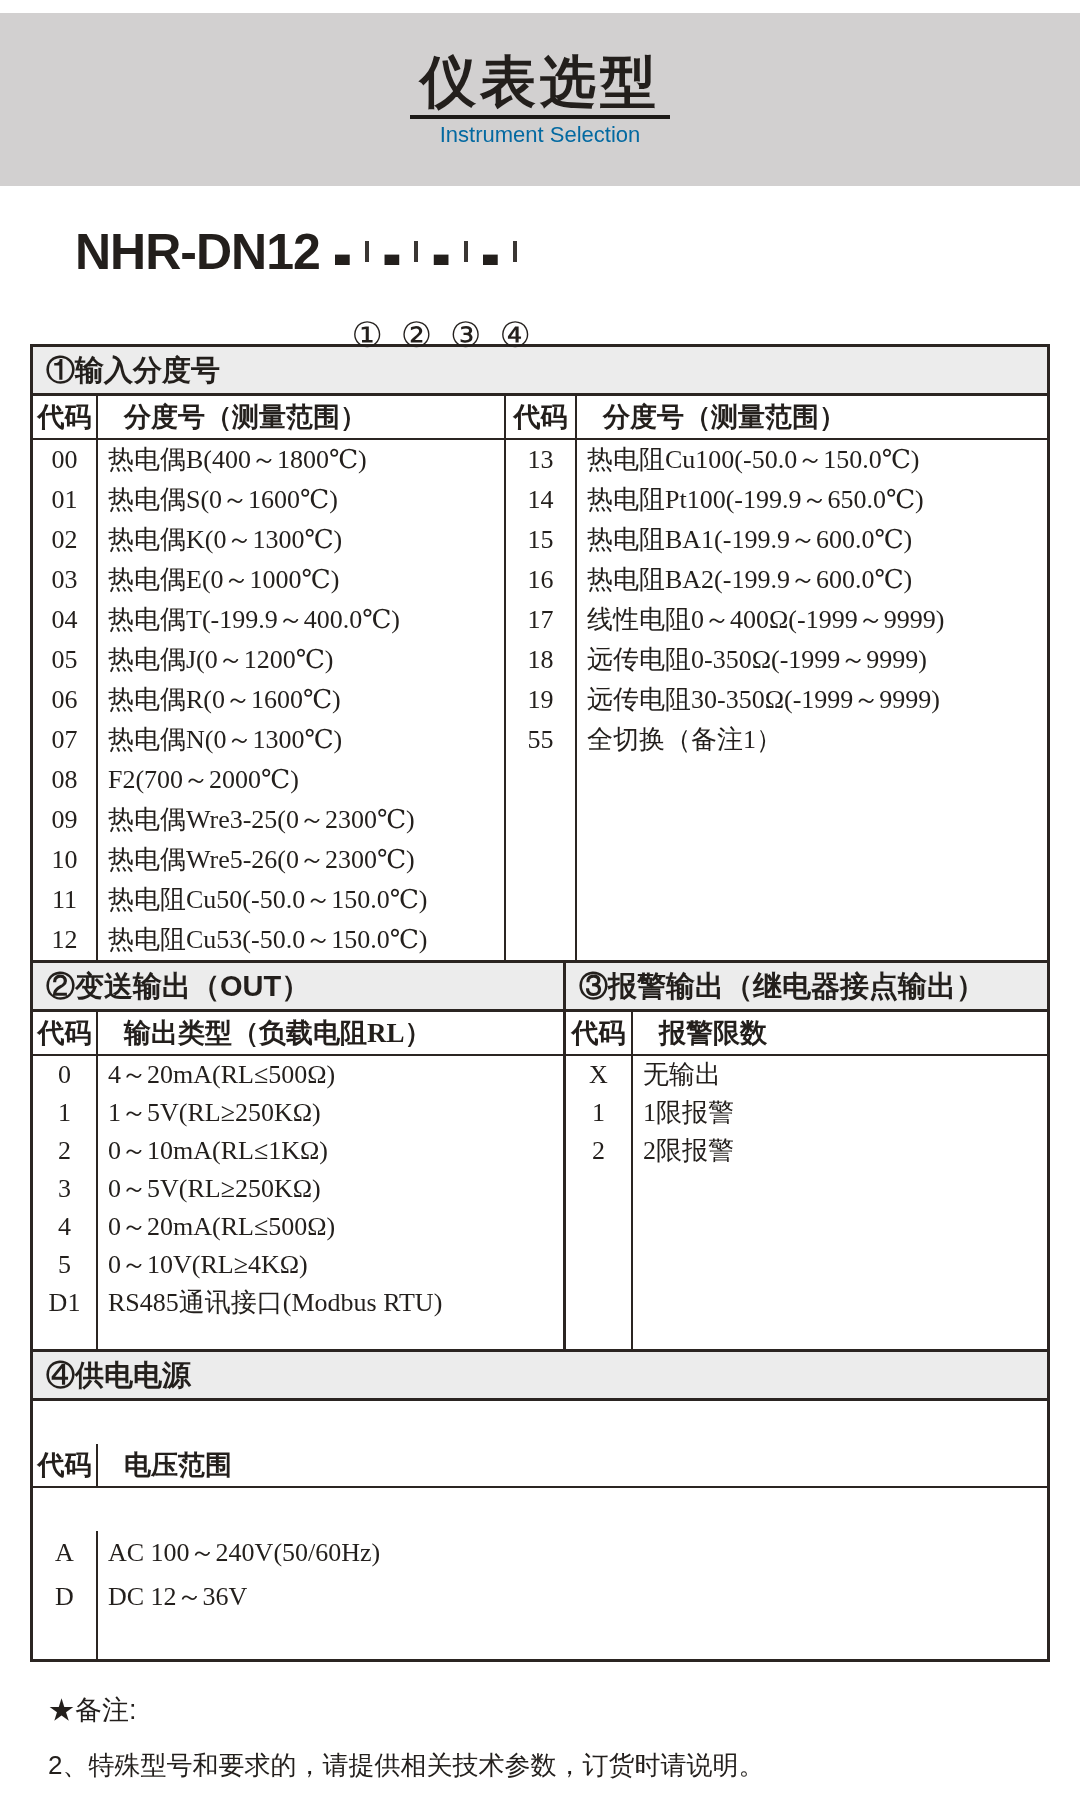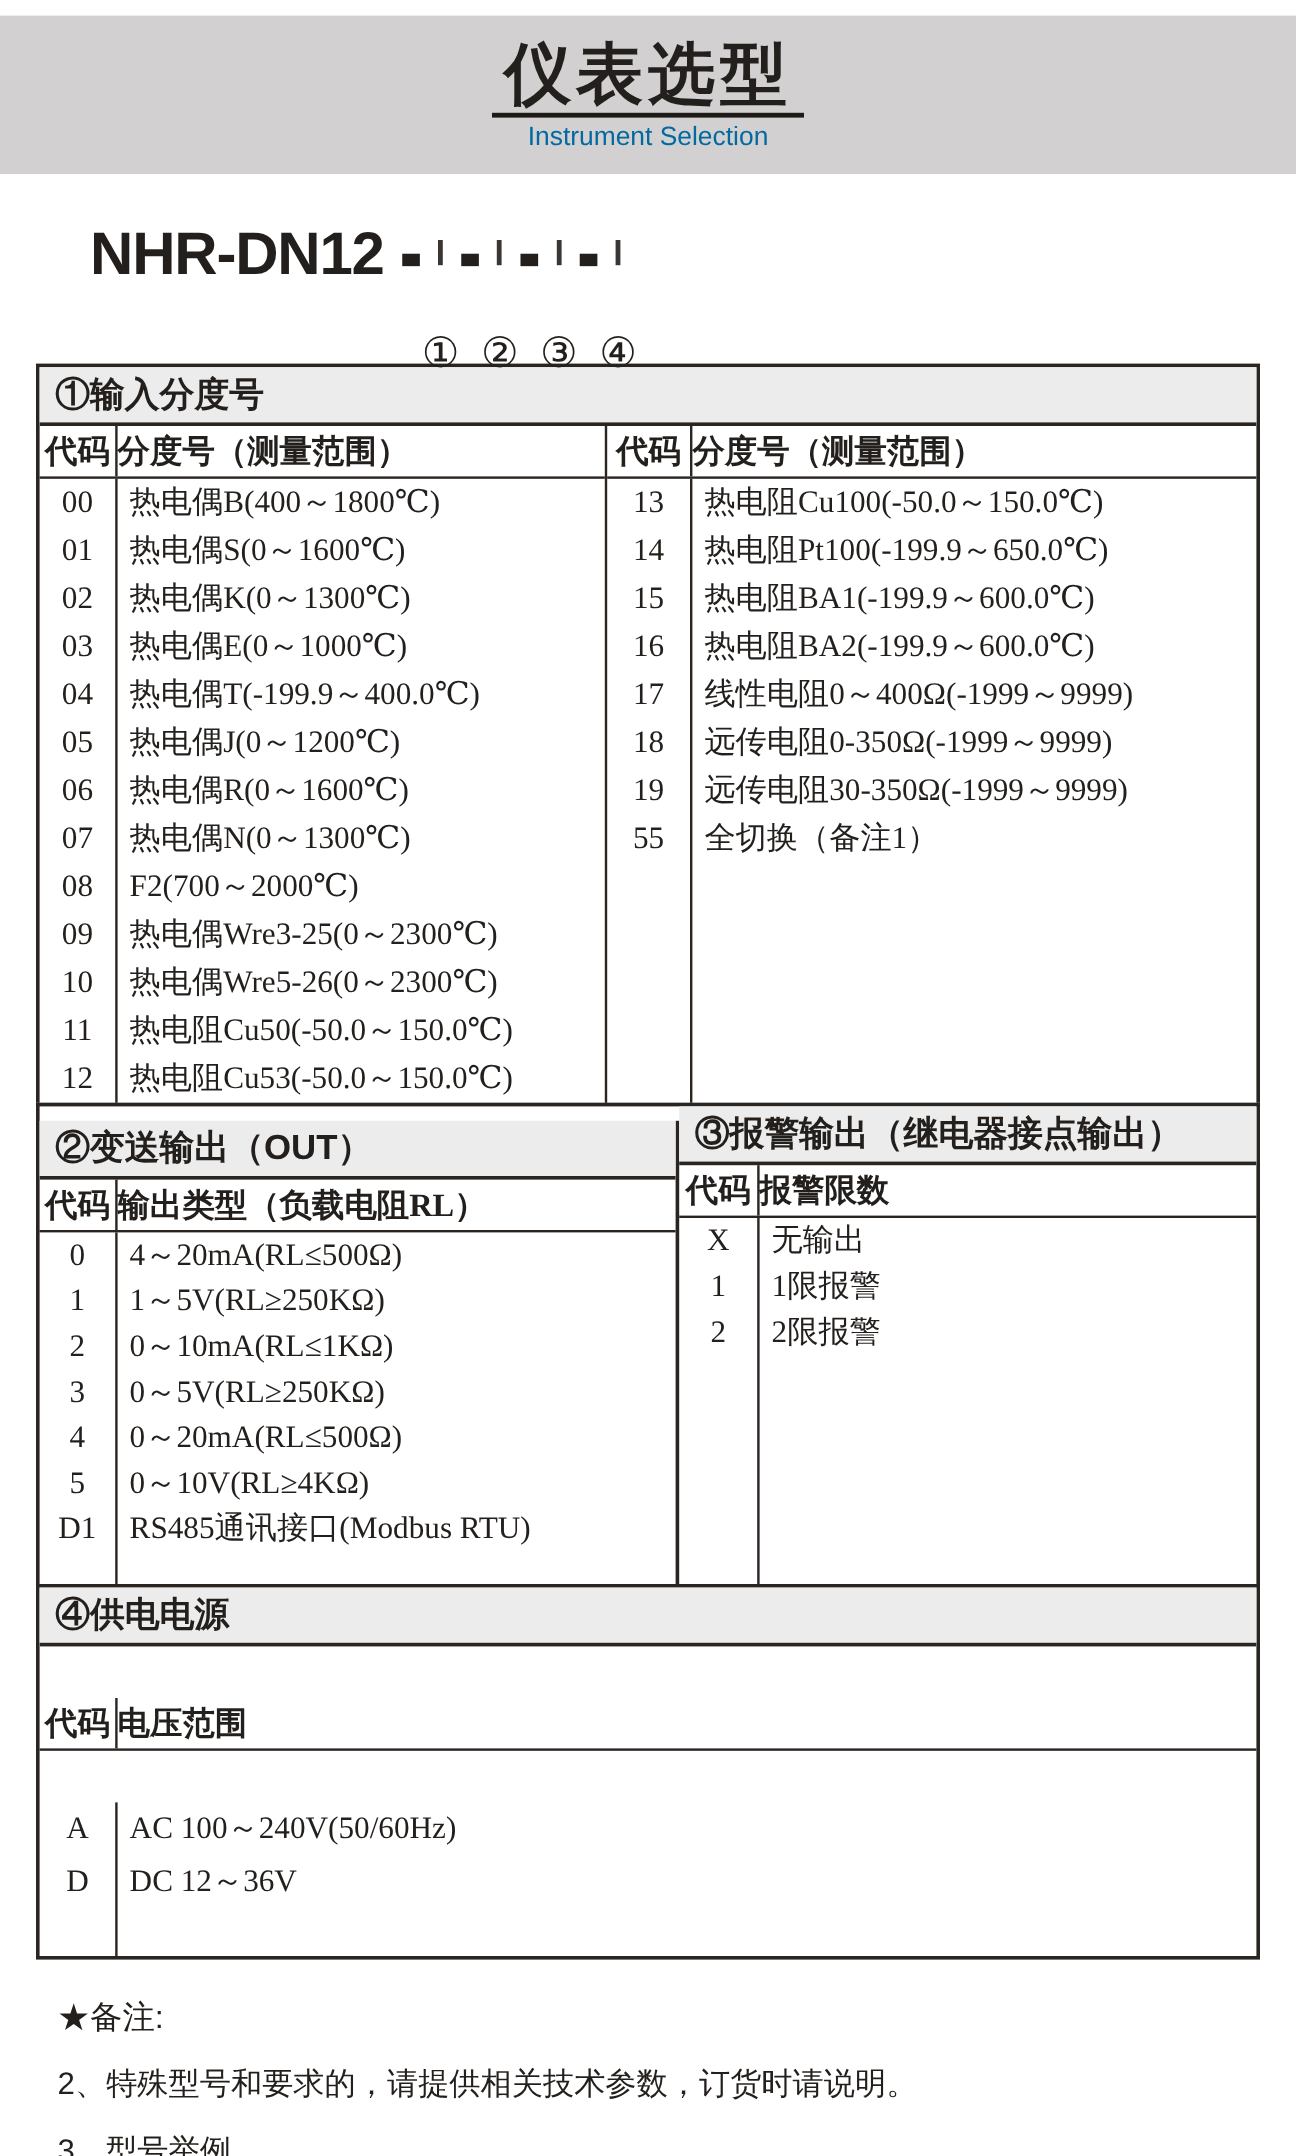--- a/index.html
+++ b/index.html
@@ -3,21 +3,21 @@
 <meta charset="utf-8">
 <style>
   * { box-sizing: border-box; margin: 0; padding: 0; }
   html,body { width:1080px; background:#ffffff; }
   body {
     height:1797px; position:relative; overflow:hidden;
     color:#231f1c; font-family:"Liberation Sans", sans-serif;
   }
 
   
-  .band { margin-top:13px; height:132px; background:#d2d0d0;
+  .band { margin-top:13px; height:173px; background:#d2d0d0;
           display:flex; flex-direction:column; align-items:center; justify-content:center; }
   .title { font-size:56px; font-weight:bold; letter-spacing:4px; line-height:1.12;
            border-bottom:4px solid #1d1a18; padding:0 10px 1px; }
   .subtitle { font-size:22px; margin-top:3px; color:#0369a1; }
 
   
   .model-row { display:flex; align-items:center; margin:32px 0 58px 75px; height:68px; }
   .model-prefix { font-size:50px; font-weight:bold; letter-spacing:-1px; }
   .dash { font-size:58px; font-weight:bold; margin:0 13px; line-height:0; transform:scaleY(1.5); }
   .pos { position:relative; }
@@ -31,37 +31,37 @@
   .tbl + .tbl { margin-top:-3px; }
 
   .sec-title { background:#ececec; font-weight:bold; font-size:29px; line-height:46px;
                padding-left:13px; border-bottom:3px solid #2b2522; white-space:nowrap; }
 
   .serif { font-family:"Liberation Serif", "DejaVu Serif", serif; }
 
   .colhead { display:flex; border-bottom:2px solid #2b2522; font-weight:bold;
              font-size:27px; line-height:42px; }
   .ch-code { width:65px; text-align:center; border-right:2px solid #2b2522; }
-  .ch-desc { flex:1; padding-left:0; white-space:nowrap; }
+  .ch-desc { flex:1; padding-left:26px; white-space:nowrap; }
 
   .cols { display:flex; flex:1; font-size:26px; }
   .col-code { width:65px; border-right:2px solid #2b2522; text-align:center; }
   .col-desc { flex:1; padding-left:10px; }
   .cell { white-space:nowrap; }
 
   
   .t1-body { display:flex; }
   .t1-left  { width:473px; border-right:2px solid #2b2522; display:flex; flex-direction:column; }
   .t1-right { flex:1; display:flex; flex-direction:column; }
   .t1-right .ch-code, .t1-right .col-code { width:71px; }
   .t1-body .cell { height:40px; line-height:40px; }
 
   
   .sec23 { display:flex; }
-  .s2 { width:533px; border-right:3px solid #2b2522; display:flex; flex-direction:column;margin-top:12px; }
+  .s2 { width:533px; border-right:3px solid #2b2522; display:flex; flex-direction:column; }
   .s3 { flex:1; display:flex; flex-direction:column; }
   .s3 .ch-code, .s3 .col-code { width:67px; }
   .sec23 .cols { min-height:293px; }
   .sec23 .cell { height:38px; line-height:38px; }
 
   
   .t4 { display:flex; flex-direction:column;gap:43px; }
   .t4 .cols { min-height:128px; }
   .t4 .cell { height:44px; line-height:44px; }
 

